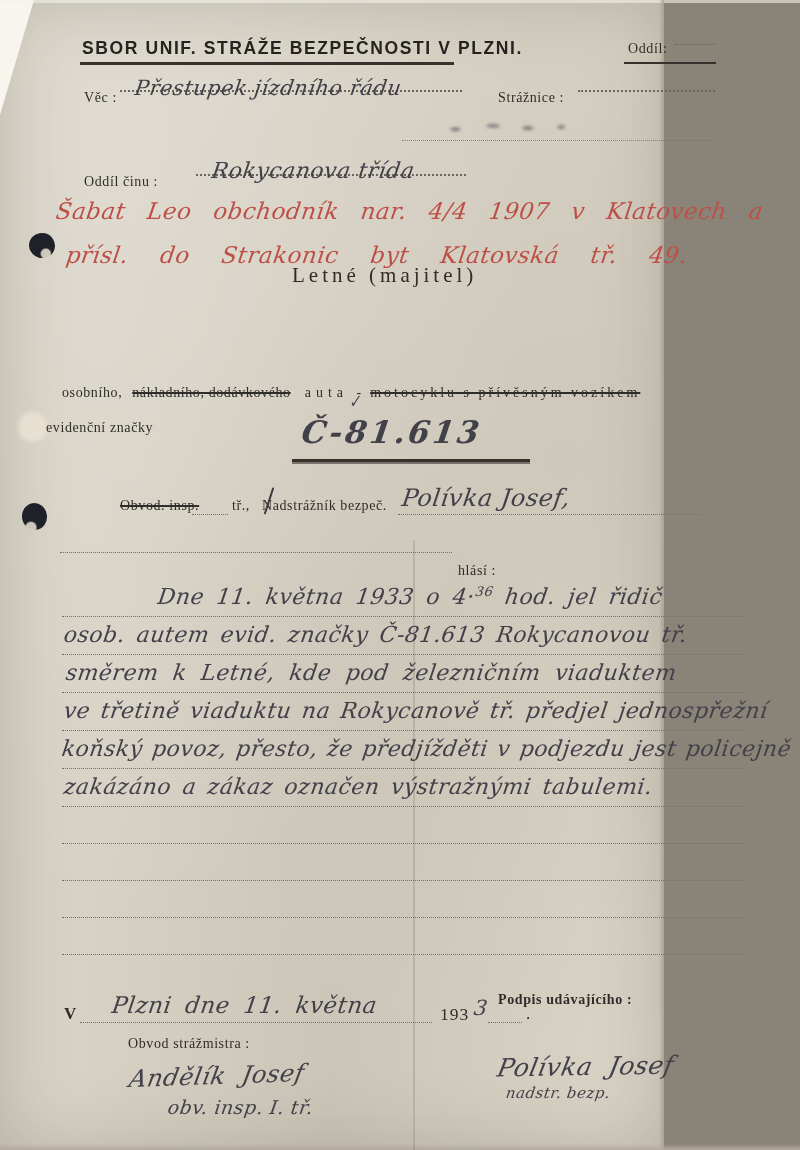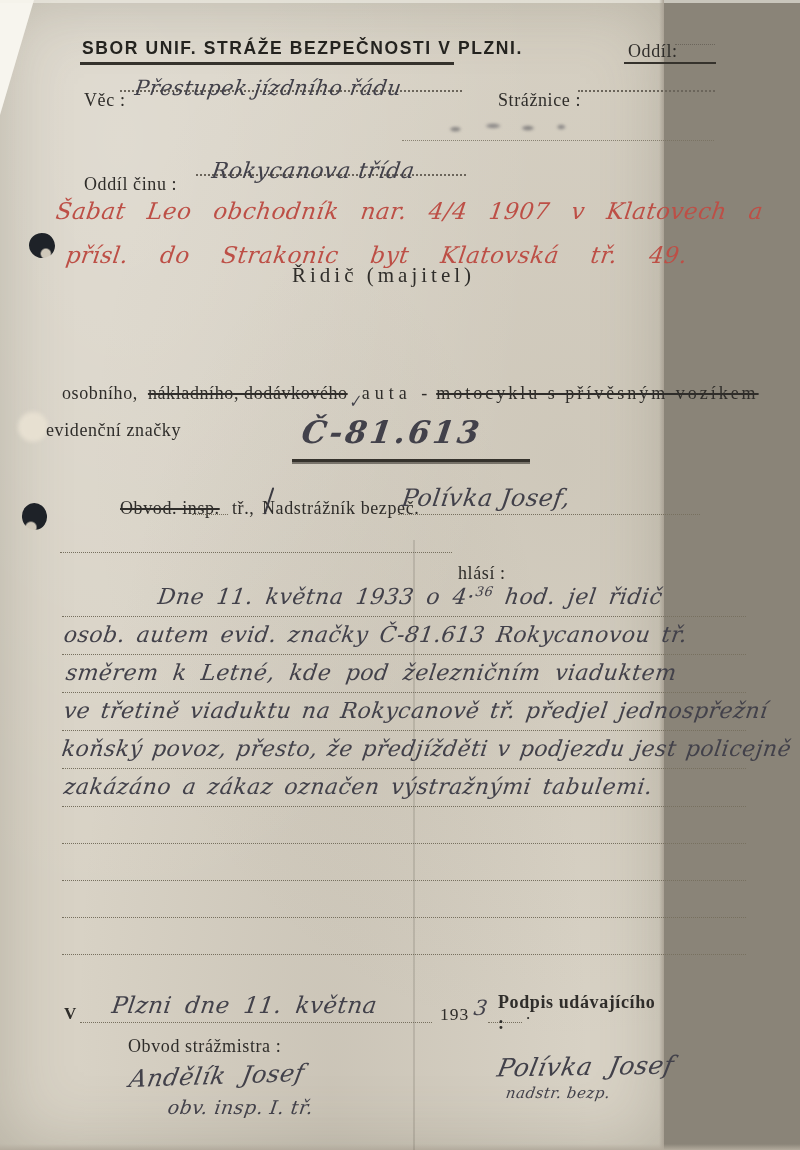--- a/index.html
+++ b/index.html
@@ -12,21 +12,21 @@
       radial-gradient(ellipse at 50% 95%, rgba(110,100,85,.12), rgba(0,0,0,0) 55%),
       #d8d2c5;
     box-shadow: inset 0 0 70px rgba(95,88,72,.28);
     font-family:"Liberation Serif", serif;
     color:#2e2c29;
   }
   .abs{position:absolute;}
   
   .print{font-family:"Liberation Serif", serif;color:#2f2d2a;}
   .hdr{font-family:"Liberation Sans", sans-serif;font-weight:700;letter-spacing:1.6px;font-size:17.5px;color:#24231f;}
-  .lbl{font-size:18px;letter-spacing:.6px;}
+  .lbl{font-size:14px;letter-spacing:.6px;}
   .strike{text-decoration:line-through;text-decoration-thickness:1.8px;}
   
   .dots{border-bottom:2px dotted #6b655b;height:0;}
   .rule{border-bottom:1.6px dotted #77705f;height:0;}
   .solidline{background:#35322c;}
   
   .hw{font-family:"DejaVu Serif", serif;font-style:italic;color:#42414a;transform:skewX(-8deg);letter-spacing:.5px;white-space:nowrap;}
   .hw-red{color:#bd4f46;}
   .hw-big{font-size:31px;font-weight:700;letter-spacing:3px;}
   sup{font-size:.6em;}
@@ -70,21 +70,21 @@
       radial-gradient(ellipse 10px 4px at 62% 55%, #4a4a52 0 40%, rgba(0,0,0,0) 70%),
       radial-gradient(ellipse 7px 4px at 85% 50%, #54545c 0 40%, rgba(0,0,0,0) 70%);"></div>
 
   <div class="abs print lbl" style="left:84px;top:174px;">Oddíl činu :</div>
   <div class="abs dots" style="left:196px;top:174px;width:270px;"></div>
   <div class="abs hw" style="left:212px;top:158px;font-size:22px;">Rokycanova třída</div>
 
   <div class="abs hw hw-red" style="left:56px;top:198px;font-size:23px;word-spacing:14px;z-index:3;">Šabat Leo obchodník nar. 4/4 1907 v Klatovech a</div>
   <div class="abs hw hw-red" style="left:66px;top:242px;font-size:23px;word-spacing:24px;z-index:3;">přísl. do Strakonic byt Klatovská tř. 49.</div>
 
-  <div class="abs print" style="left:292px;top:263px;font-size:21px;letter-spacing:4px;">Řidič (majitel)</div>
+  <div class="abs print" style="left:292px;top:263px;font-size:21px;letter-spacing:4px;">Letné (majitel)</div>
 
   <div class="abs" style="left:62px;top:383px;width:680px;white-space:nowrap;">
     <span class="print lbl">osobního,</span>
     <span class="print lbl strike" style="margin-left:6px;">nákladního, dodávkového</span>
     <span class="print lbl" style="margin-left:10px;letter-spacing:5px;">auta -</span>
     <span class="print lbl strike" style="letter-spacing:3px;">motocyklu s přívěsným vozíkem</span>
   </div>
 
   <div class="abs print lbl" style="left:46px;top:420px;">evidenční značky</div>
   <div class="abs hw" style="left:348px;top:392px;font-size:16px;transform:rotate(-12deg);">✓</div>

